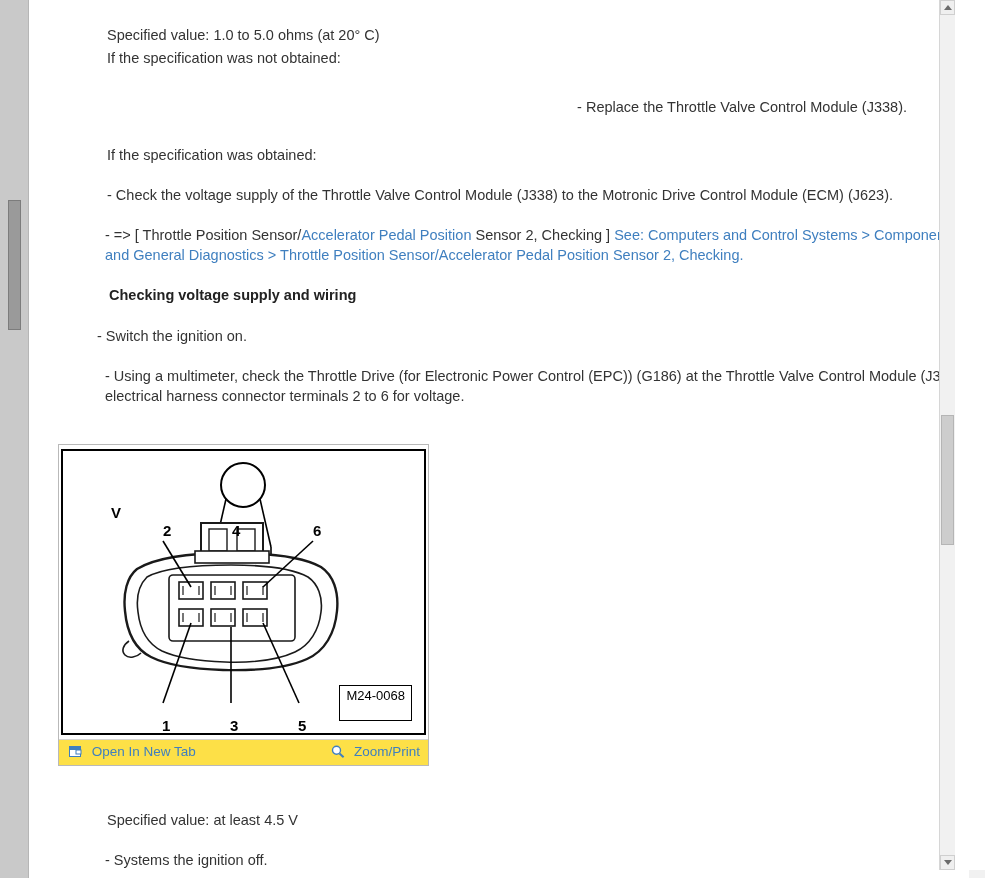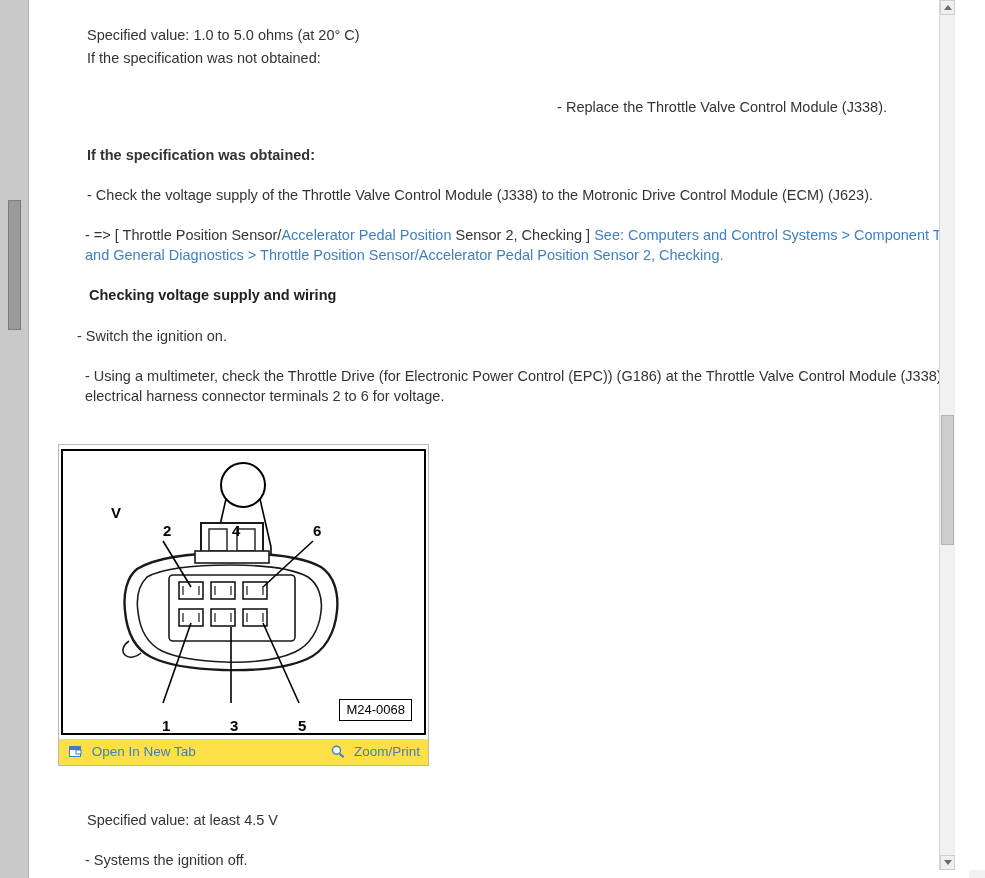--- a/index.html
+++ b/index.html
@@ -112,20 +112,21 @@
     padding: 0;
     color: #333333;
     font-size: 14.5px;
     line-height: 20px;
   }
   .para {
     position: absolute;
     color: #333333;
     font-size: 14.5px;
     line-height: 20px;
+    margin-left: 20px;
   }
   .bold { font-weight: bold; color: #222222; }
   .lnk {
     color: #3f7fbf;
     text-decoration: none;
     cursor: pointer;
   }
 
   
   .figure {
@@ -171,21 +172,21 @@
     margin-right: 5px;
   }
   .tb-label { text-decoration: none; }
 
   .code-badge {
     position: absolute;
     right: 12px; bottom: 12px;
     border: 1px solid #000;
     background: #fff;
     font-size: 13px;
-    padding: 2px 6px 3px 6px;
+    padding: 2px 6px 17px 6px;
     color: #000;
     font-family: "Liberation Sans", sans-serif;
   }
   .num-lbl {
     position: absolute;
     font-size: 15px;
     font-weight: bold;
     color: #000;
   }
 </style>
@@ -202,21 +203,21 @@
     <div class="doc-inner">
 
       <div class="content">
 
         <p class="para" style="top:25px; left:30px; width:800px;">Specified value: 1.0 to 5.0 ohms (at 20° C)</p>
 
         <p class="para" style="top:48px; left:30px; width:800px;">If the specification was not obtained:</p>
 
         <p class="para" style="top:97px; left:30px; width:800px;text-align:right;">-  Replace the Throttle Valve Control Module (J338).</p>
 
-        <p class="para" style="top:145px; left:30px; width:860px;font-weight:bold;">If the specification was obtained:</p>
+        <p class="para" style="top:145px; left:30px; width:860px;">If the specification was obtained:</p>
 
         <p class="para" style="top:185px; left:30px; width:860px;">-  Check the voltage supply of the Throttle Valve Control Module (J338) to the Motronic Drive Control Module (ECM) (J623).</p>
 
         <p class="para" style="top:225px; left:28px; width:890px;"><span>-   =&gt; [ Throttle Position Sensor/</span><span class="lnk">Accelerator Pedal Position</span><span> Sensor 2, Checking ] </span><span class="lnk">See: Computers and Control Systems &gt; Component Tests and</span> <span class="lnk">General Diagnostics &gt; Throttle Position Sensor/Accelerator Pedal Position Sensor 2, Checking.</span></p>
 
         <p class="para bold" style="top:285px; left:32px; width:800px;">Checking voltage supply and wiring</p>
 
         <p class="para" style="top:326px; left:20px; width:800px;">-  Switch the ignition on.</p>
 
         <p class="para" style="top:366px; left:28px; width:880px;">-  Using a multimeter, check the Throttle Drive (for Electronic Power Control (EPC)) (G186) at the Throttle Valve Control Module (J338) electrical harness connector terminals 2 to 6 for voltage.</p>

